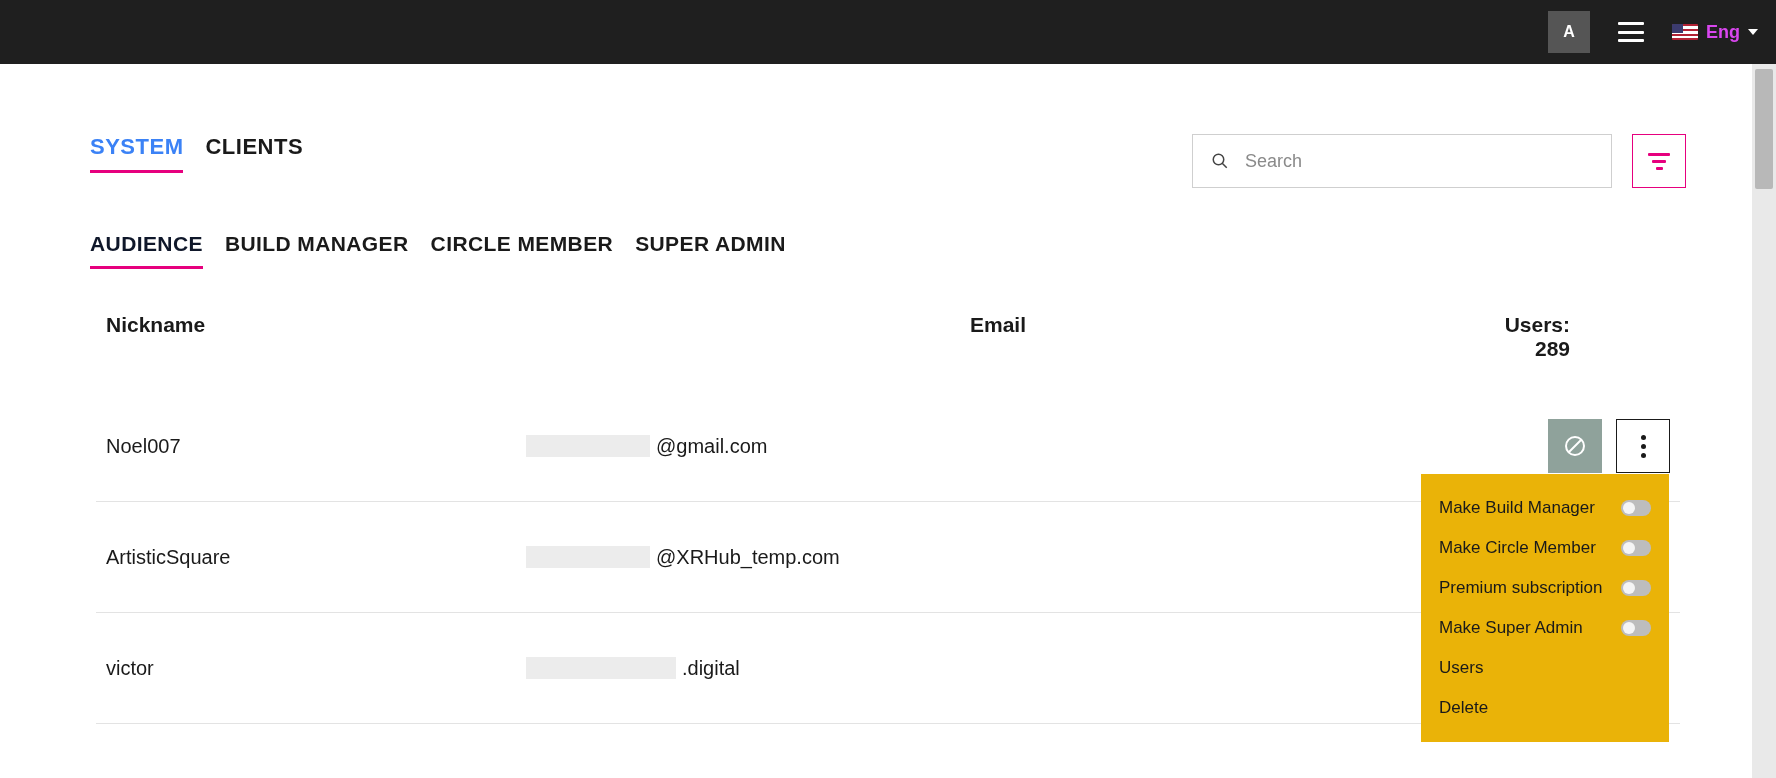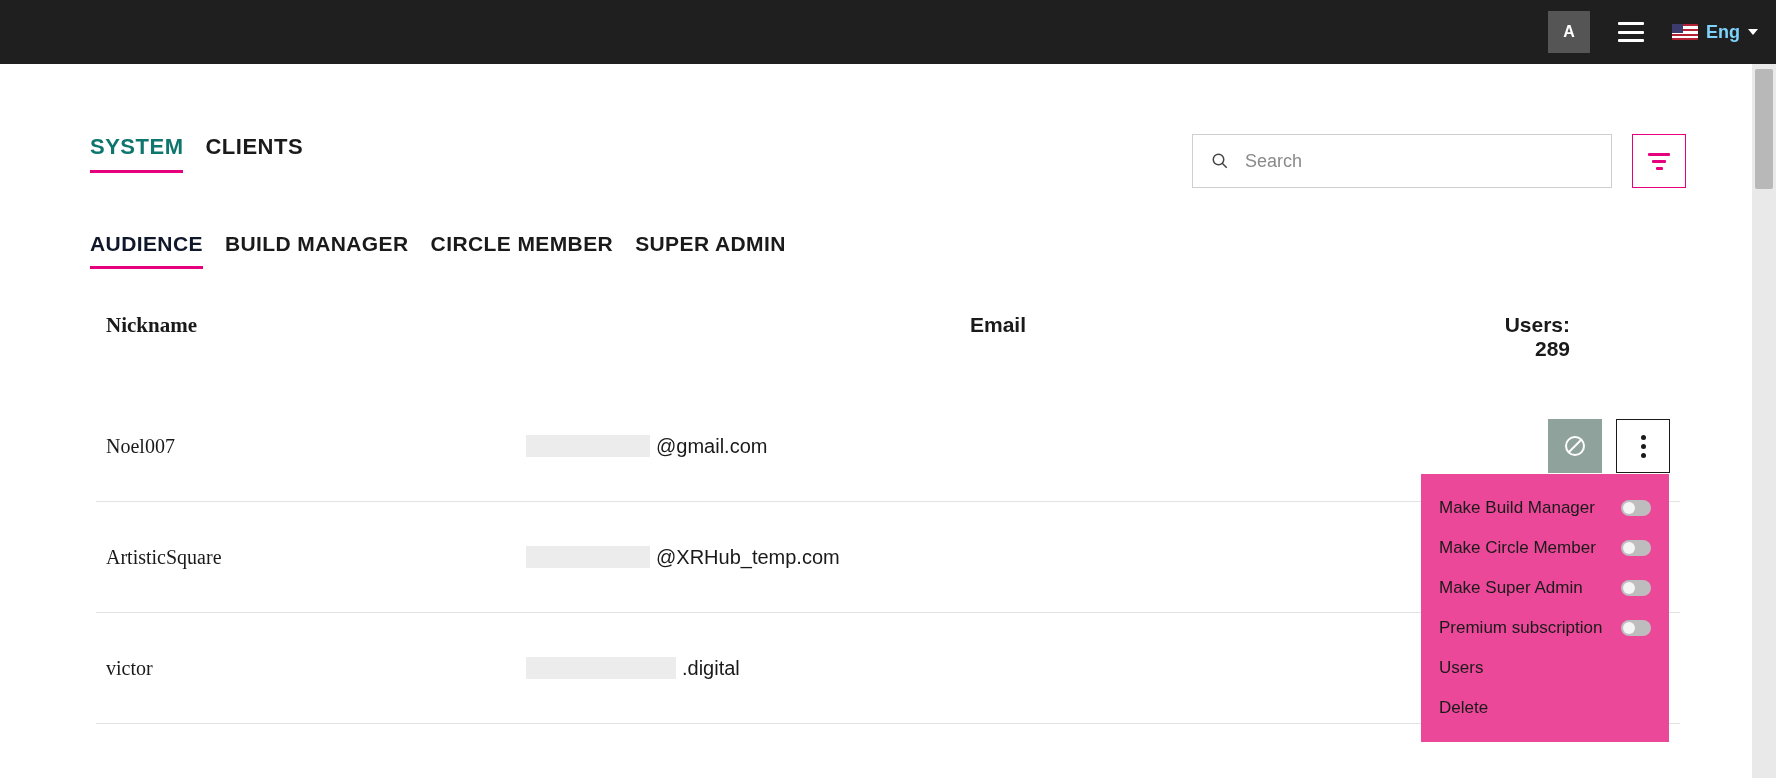--- a/index.html
+++ b/index.html
@@ -28,21 +28,21 @@
     font-weight: 600;
     font-size: 16px;
   }
   .menu-3lines {
     width: 26px; height: 20px;
     display: flex; flex-direction: column; justify-content: space-between;
     cursor: pointer;
   }
   .menu-3lines span { display:block; height:3px; background:#fff; border-radius:1px; }
   .lang-wrap {
-    display:flex; align-items:center; gap:8px; color:#7dd3fc; font-weight:600; font-size:18px;
+    display:flex; align-items:center; gap:8px; color:#d946ef; font-weight:600; font-size:18px;
     cursor:pointer;
   }
   .flag {
     width:26px; height:16px; position:relative; overflow:hidden;
     background: repeating-linear-gradient(180deg,#b22234 0,#b22234 2.4px,#fff 2.4px,#fff 4.8px);
     border-radius:1px;
   }
   .flag::before{
     content:""; position:absolute; left:0; top:0; width:11px; height:9px; background:#3c3b6e;
   }
@@ -56,21 +56,21 @@
   .toprow {
     display:flex; align-items:flex-start; justify-content:space-between;
   }
   .primary-tabs {
     display:flex; gap:22px;
   }
   .ptab {
     font-size:22px; font-weight:700; letter-spacing:0.5px;
     padding-bottom:10px; border-bottom:3px solid transparent; cursor:pointer;
   }
-  .ptab.active { color:#0f766e; border-bottom-color:#e6007e; }
+  .ptab.active { color:#3b82f6; border-bottom-color:#e6007e; }
   .right-ctrls { display:flex; gap:20px; align-items:center;padding-left:10px; }
   .searchbox {
     width:420px; height:54px; border:1px solid #cfcfcf; display:flex; align-items:center;
     padding:0 18px; gap:16px;
   }
   .searchbox input{
     border:none; outline:none; flex:1; font-size:18px; color:#555;
   }
   .searchbox input::placeholder{ color:#8a8a8a; }
   .sicon{ width:18px;height:18px; }
@@ -88,21 +88,21 @@
   }
   .stab{
     font-size:21px; font-weight:600; letter-spacing:0.4px;
     padding-bottom:10px; border-bottom:3px solid transparent; cursor:pointer;
   }
   .stab.active{ color:#0f172a; border-bottom-color:#e6007e;}
 
   .table-head{
     display:flex; margin-top:44px; padding:0 16px; font-weight:700; font-size:21px;
   }
-  .col-nick{ width:420px;font-family:Liberation Serif, serif; }
+  .col-nick{ width:420px; }
   .col-email{ flex:1;text-align:center; }
   .col-users{ width:200px; text-align:right; padding-right:100px;}
 
   .rows{ margin-top:30px; }
   .row{
     display:flex; align-items:center; height:110px;
     padding:0 16px; position:relative;
   }
   .divider{ height:1px; background:#e3e3e3; margin:0 6px; }
   .row .col-nick{ font-size:20px; }
@@ -115,21 +115,21 @@
   .block-btn{ background:#8fa29b; }
   .more-btn{ border:1px solid #1a1a1a; background:#fff;}
   .dots{ display:flex; flex-direction:column; gap:4px;}
   .dots span{ width:5px; height:5px; background:#1a1a1a; border-radius:50%;}
 
   .dropdown{
     position:absolute;
     right:0px;
     top:54px;
     width:248px;
-    background:#ec4899;
+    background:#eab308;
     padding:14px 0;
     z-index:5;
   }
   .dd-item{
     display:flex; align-items:center; justify-content:space-between;
     padding:10px 18px; font-size:17px; cursor:pointer;
   }
   .toggle{
     width:30px; height:16px; background:#bdbdbd; border-radius:8px; position:relative;
   }
@@ -226,25 +226,25 @@
           <div class="dropdown">
             <div class="dd-item">
               <span>Make Build Manager</span>
               <span class="toggle"></span>
             </div>
             <div class="dd-item">
               <span>Make Circle Member</span>
               <span class="toggle"></span>
             </div>
             <div class="dd-item">
+              <span>Premium subscription</span>
+              <span class="toggle"></span>
+            </div>
+            <div class="dd-item">
               <span>Make Super Admin</span>
-              <span class="toggle"></span>
-            </div>
-            <div class="dd-item">
-              <span>Premium subscription</span>
               <span class="toggle"></span>
             </div>
             <div class="dd-item">
               <span>Users</span>
             </div>
             <div class="dd-item">
               <span>Delete</span>
             </div>
           </div>
 

